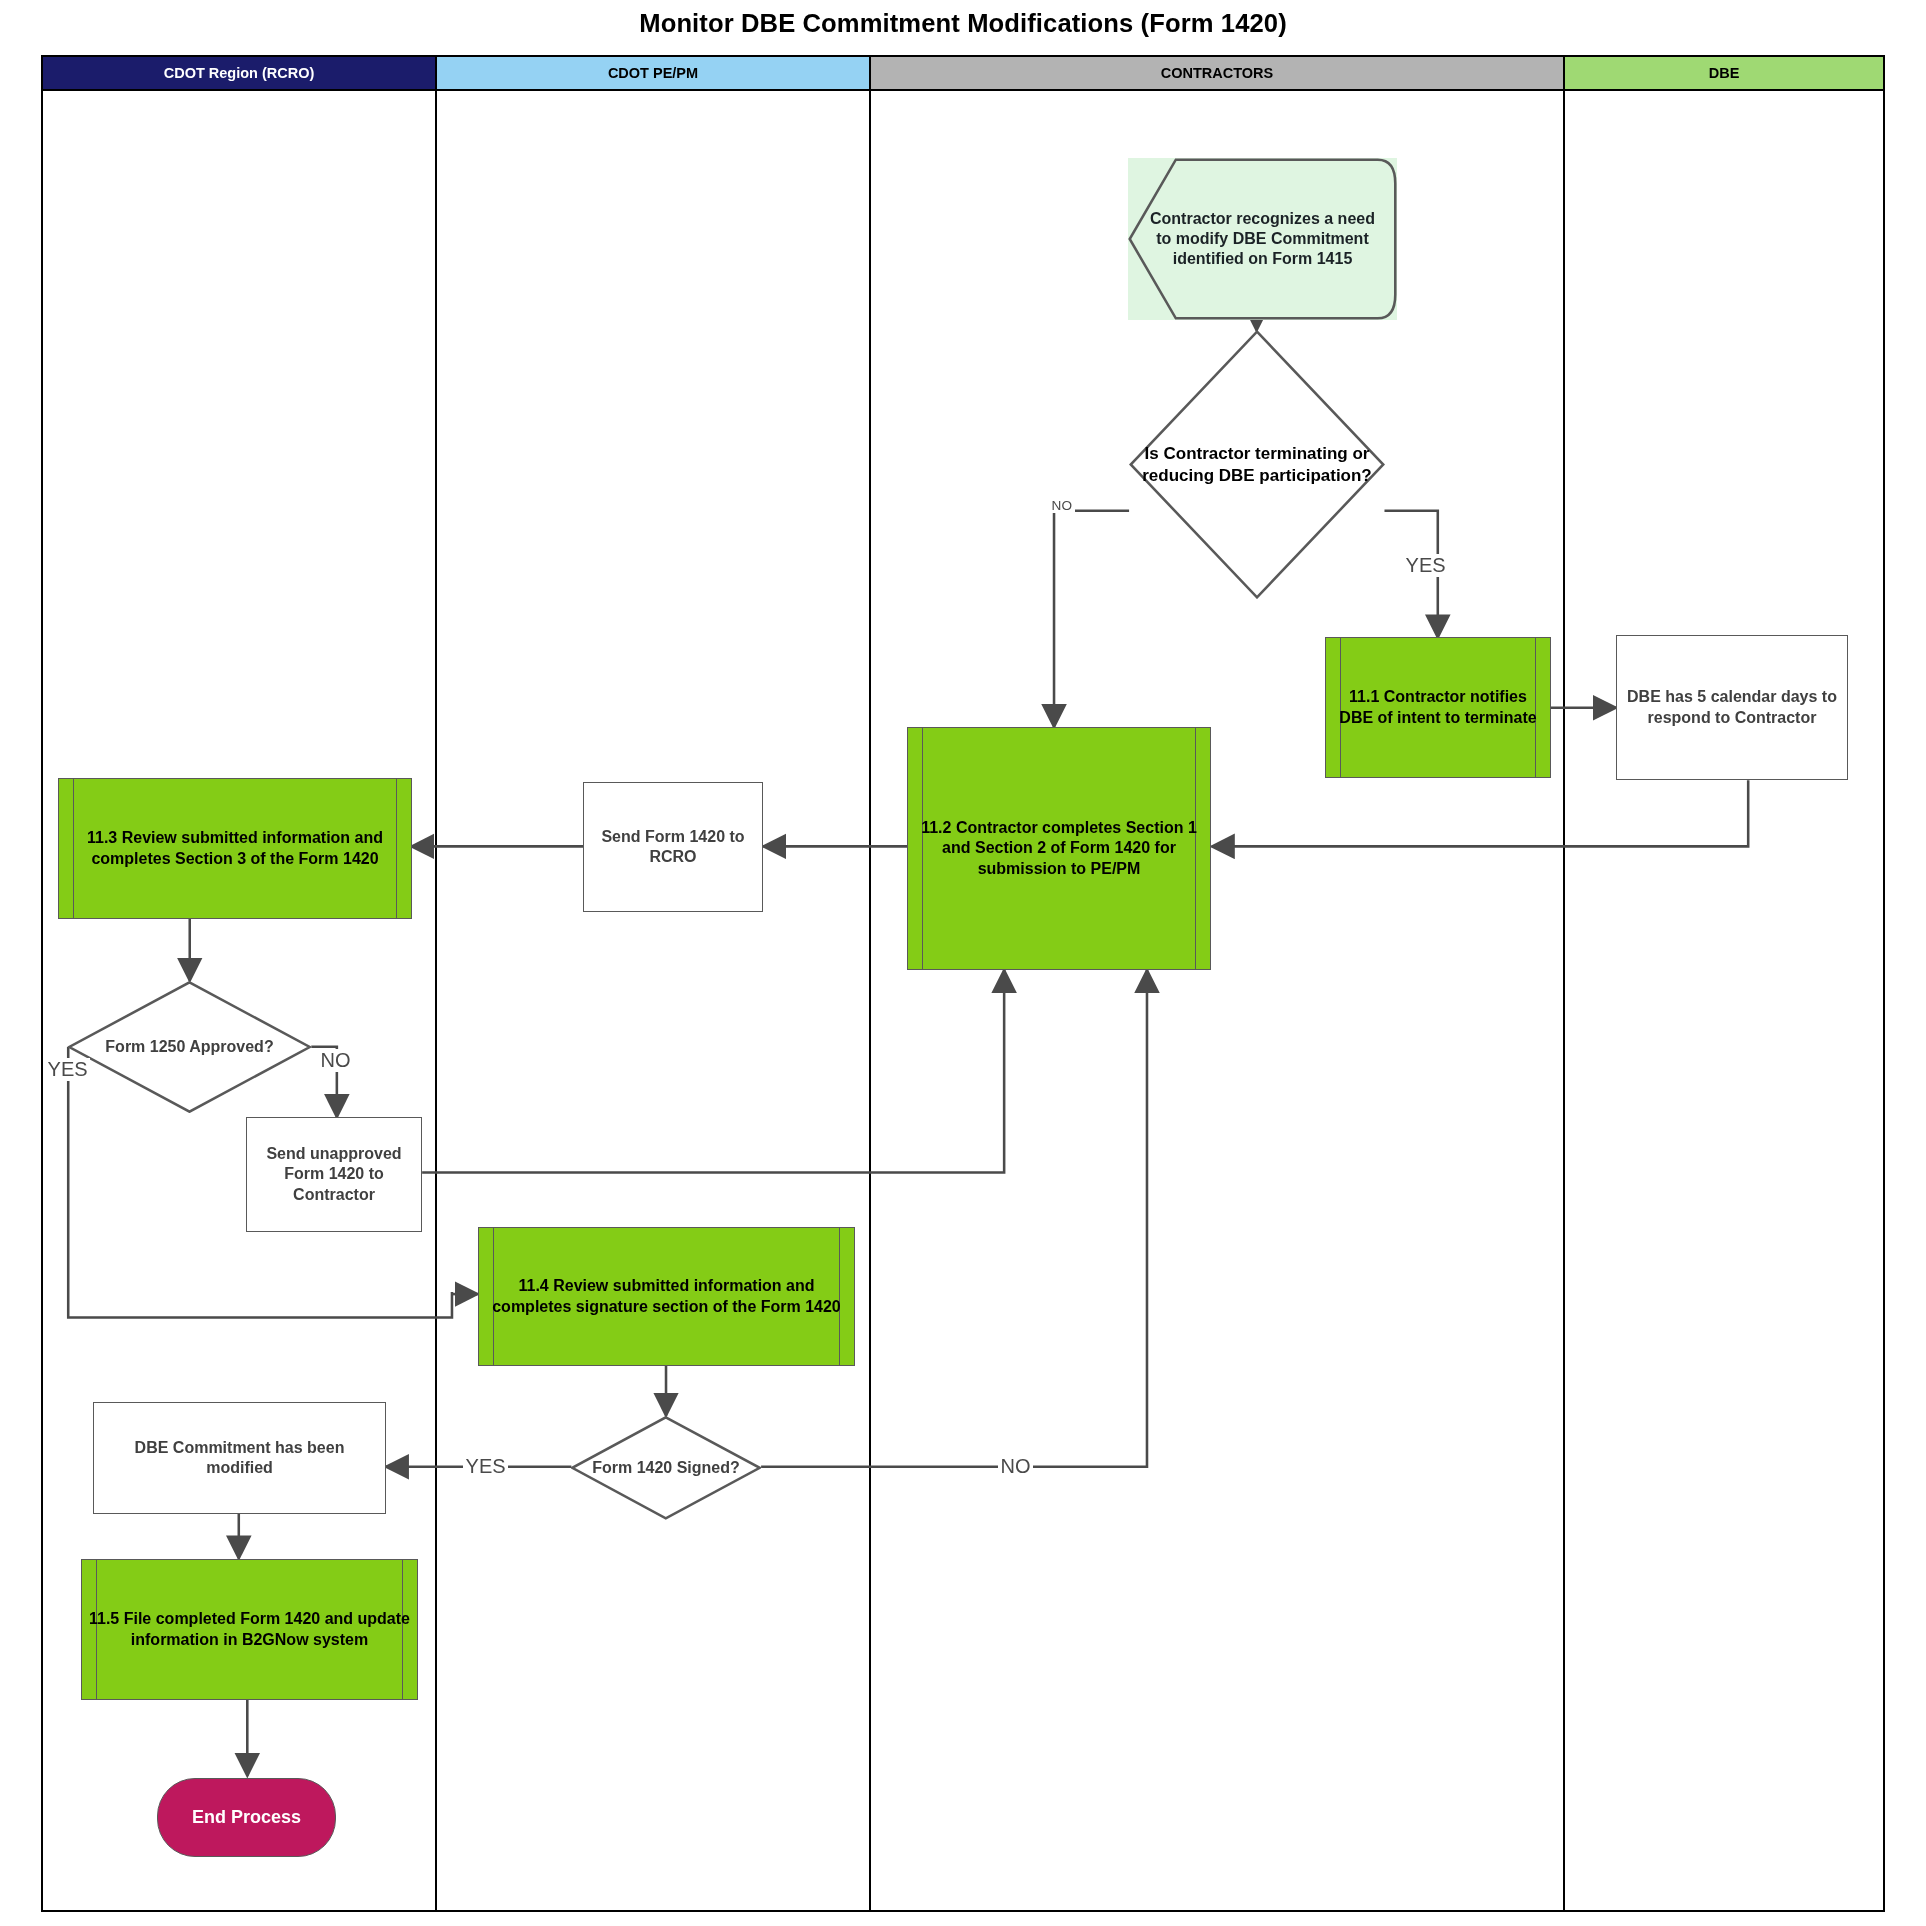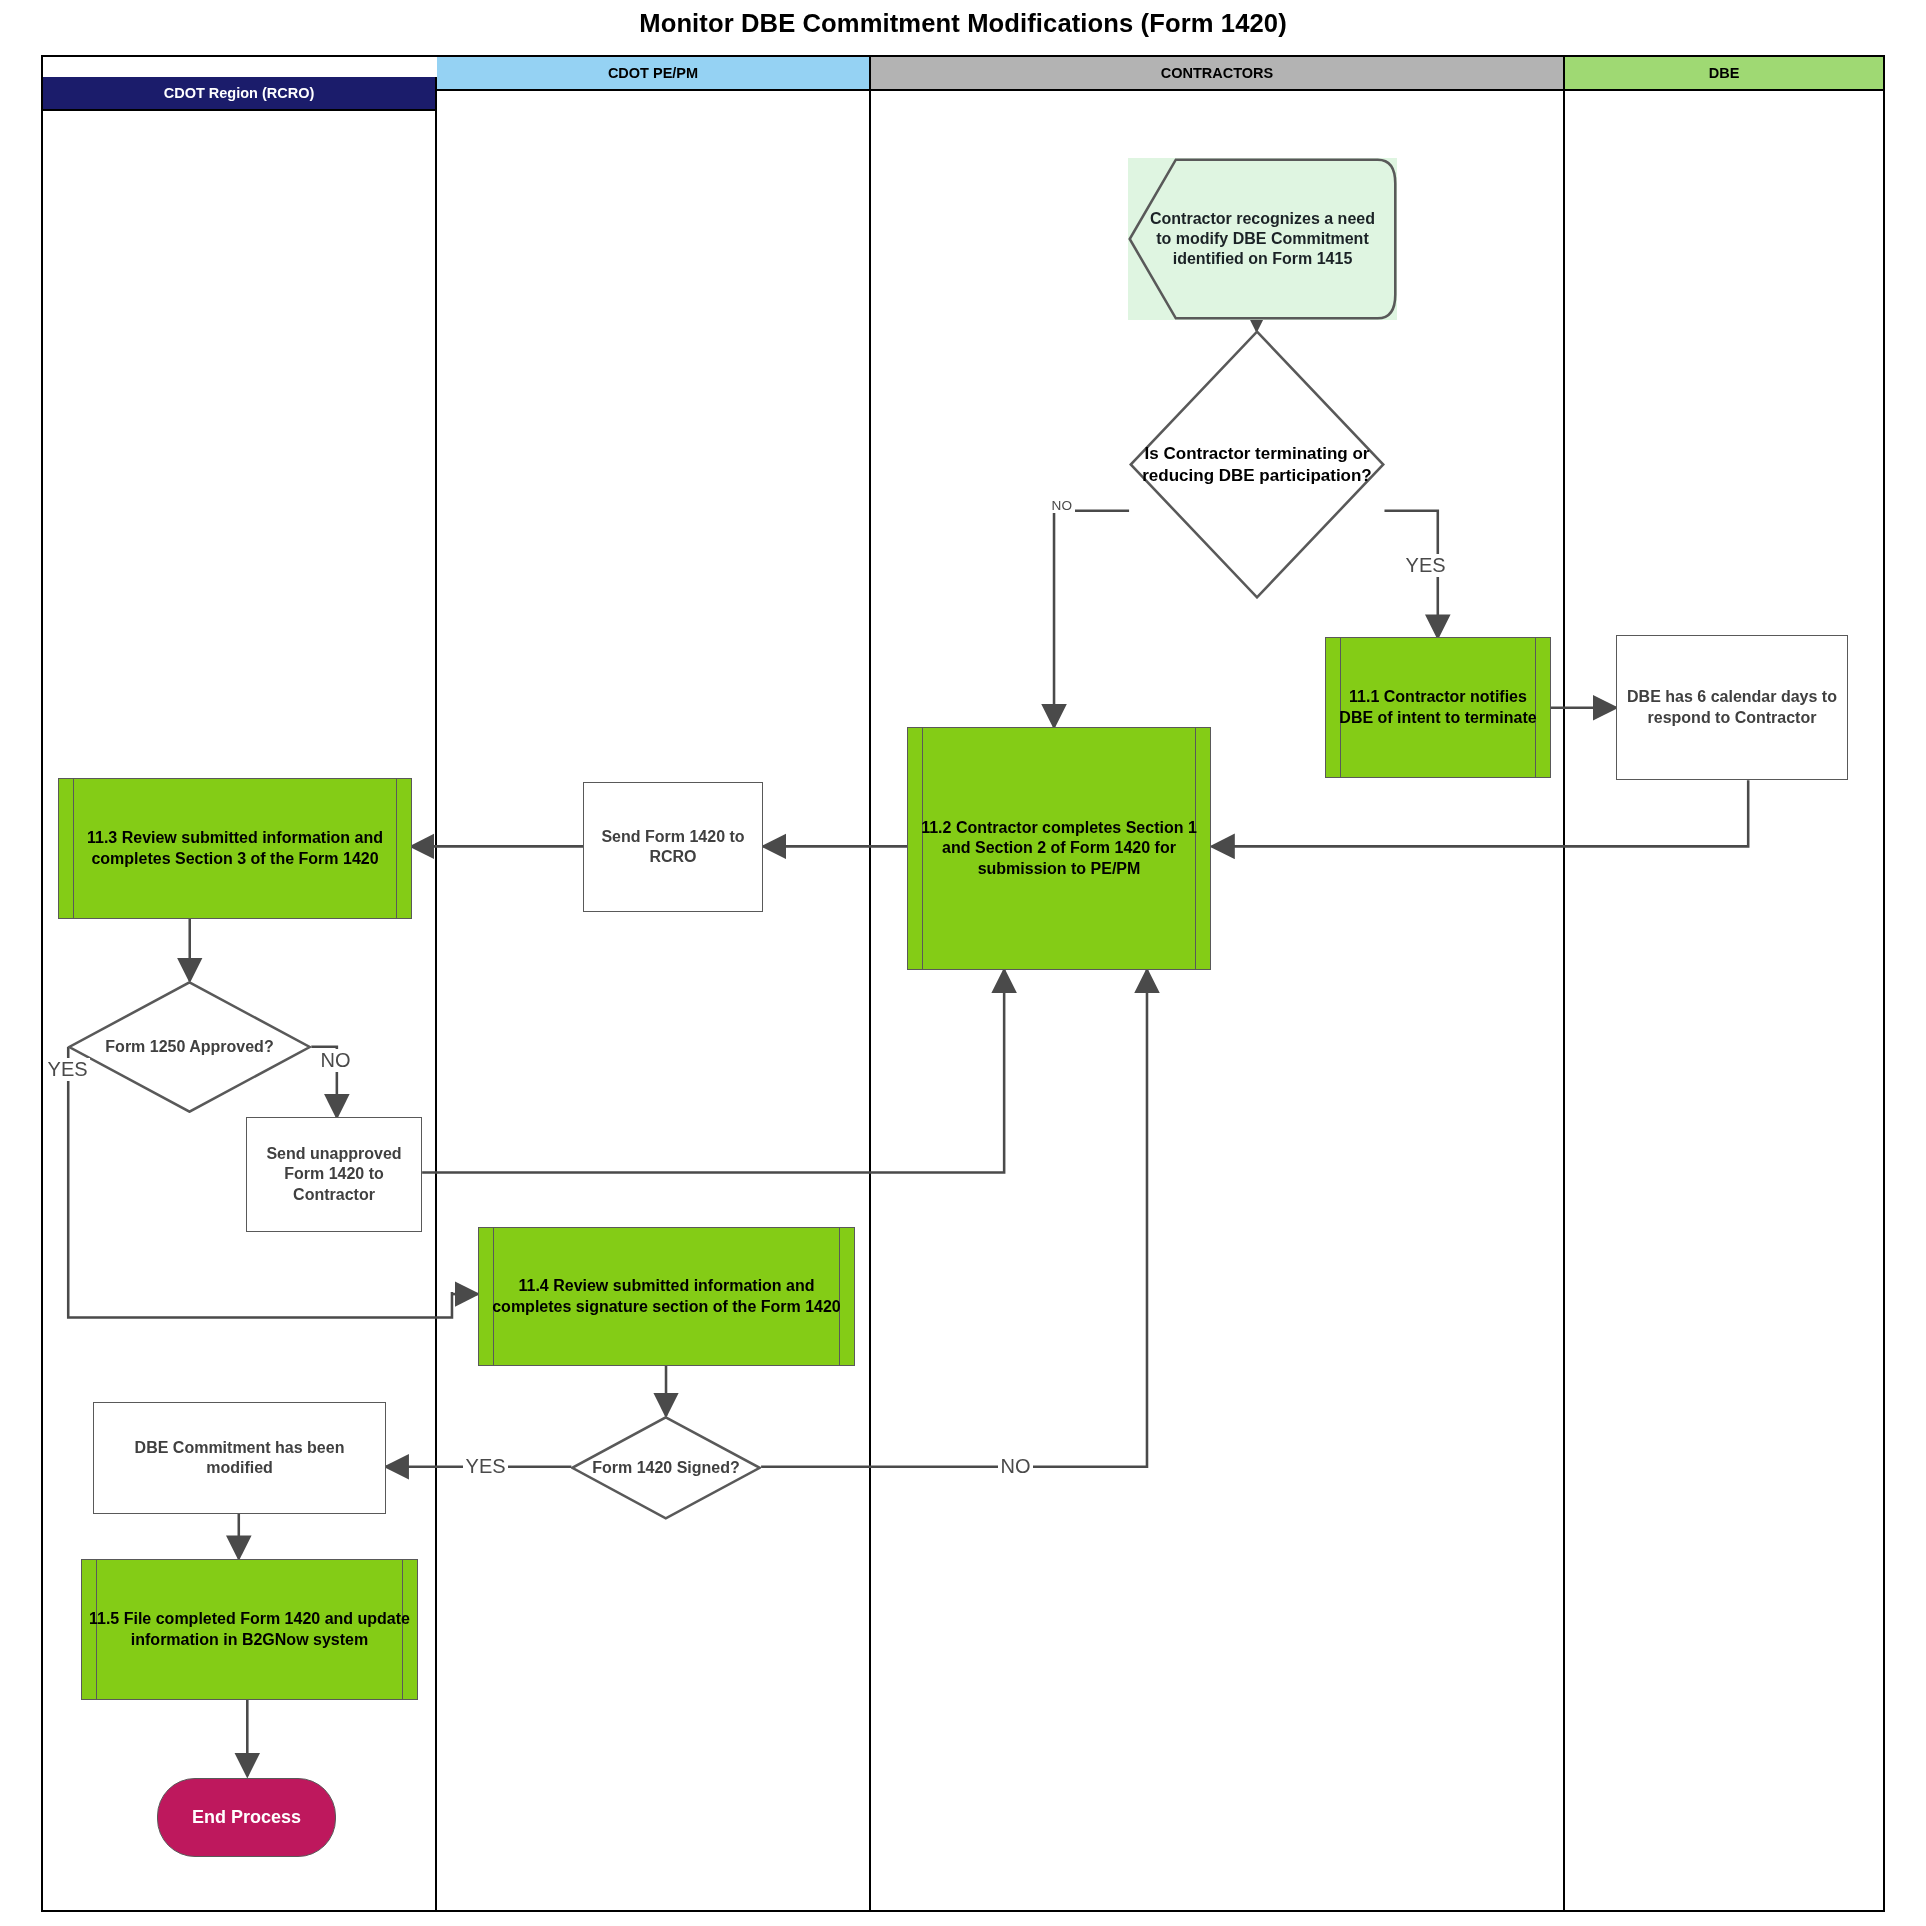--- a/index.html
+++ b/index.html
@@ -37,21 +37,21 @@
     position:absolute;
     top:0; height:34px;
     box-sizing:border-box;
     border-right:2.1px solid #000000;
     border-bottom:2.1px solid #000000;
     display:flex; align-items:center; justify-content:center;
     font-size:14.5px; font-weight:bold; color:#000000;
     overflow:hidden;
   }
   .lane-header.last { border-right:none; }
-  .lane-header.dark { color:#ffffff;margin-top:20px; }
+  .lane-header.dark { color:#ffffff; }
   .lane-col {
     position:absolute;
     top:34px; bottom:0;
     border-right:2.1px solid #000000;
     box-sizing:border-box;
   }
   .lane-col.last { border-right:none; }
 
   
   #wires { position:absolute; left:0; top:0; width:1926px; height:1926px; pointer-events:none; }
@@ -208,21 +208,21 @@
       <polygon points="300,4 596,315 300,626 4,315" fill="#ffffff" stroke="#595959" stroke-width="6"></polygon>
     </svg>
     <span class="txt">Is Contractor terminating or reducing DBE participation?</span>
   </div>
 
   <div class="node sub" style="left:1325px; top:637px; width:226px; height:141px;">
     <span class="txt">11.1 Contractor notifies DBE of intent to terminate</span>
   </div>
 
   <div class="node plain" style="left:1616px; top:635px; width:232px; height:145px;">
-    <span class="txt">DBE has 6 calendar days to respond to Contractor</span>
+    <span class="txt">DBE has 5 calendar days to respond to Contractor</span>
   </div>
 
   <div class="node sub" style="left:907px; top:727px; width:304px; height:243px;">
     <span class="txt">11.2 Contractor completes Section 1 and Section 2 of Form 1420 for submission to PE/PM</span>
   </div>
 
   <div class="node plain" style="left:583px; top:782px; width:180px; height:130px;">
     <span class="txt">Send Form 1420 to RCRO</span>
   </div>
 

